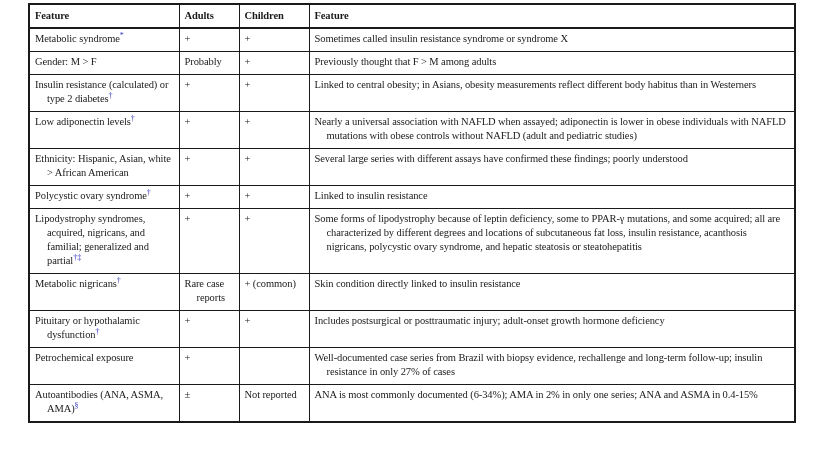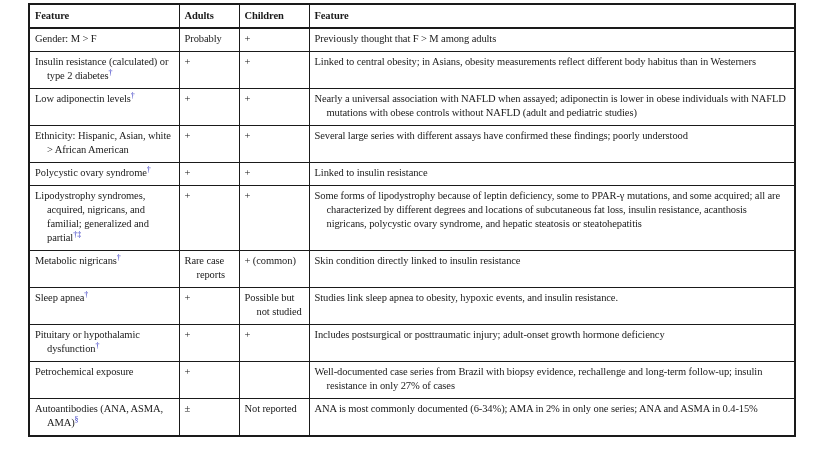--- a/index.html
+++ b/index.html
@@ -57,20 +57,26 @@
     <thead>
       <tr>
         <th>Feature</th>
         <th>Adults</th>
         <th>Children</th>
         <th>Feature</th>
       </tr>
     </thead>
     <tbody id="tbody">
         <tr>
+          <td class="hang"><span>Metabolic syndrome</span><sup class="mark" style="color: rgb(52, 54, 194);">*</sup></td>
+          <td class="hang">+</td>
+          <td class="hang">+</td>
+          <td class="hang">Sometimes called insulin resistance syndrome or syndrome X</td>
+        </tr>
+        <tr>
           <td class="hang"><span>Gender: M &gt; F</span><sup class="mark" style="color: rgb(52, 54, 194);"></sup></td>
           <td class="hang">Probably</td>
           <td class="hang">+</td>
           <td class="hang">Previously thought that F &gt; M among adults</td>
         </tr>
         <tr>
           <td class="hang"><span>Insulin resistance (calculated) or type 2 diabetes</span><sup class="mark" style="color: rgb(52, 54, 194);">†</sup></td>
           <td class="hang">+</td>
           <td class="hang">+</td>
           <td class="hang">Linked to central obesity; in Asians, obesity measurements reflect different body habitus than in Westerners</td>
@@ -99,26 +105,20 @@
           <td class="hang">+</td>
           <td class="hang">Some forms of lipodystrophy because of leptin deficiency, some to PPAR-γ mutations, and some acquired; all are characterized by different degrees and locations of subcutaneous fat loss, insulin resistance, acanthosis nigricans, polycystic ovary syndrome, and hepatic steatosis or steatohepatitis</td>
         </tr>
         <tr>
           <td class="hang"><span>Metabolic nigricans</span><sup class="mark" style="color: rgb(52, 54, 194);">†</sup></td>
           <td class="hang">Rare case reports</td>
           <td class="hang">+ (common)</td>
           <td class="hang">Skin condition directly linked to insulin resistance</td>
         </tr>
         <tr>
-          <td class="hang"><span>Sleep apnea</span><sup class="mark" style="color: rgb(52, 54, 194);">†</sup></td>
-          <td class="hang">+</td>
-          <td class="hang">Possible but not studied</td>
-          <td class="hang">Studies link sleep apnea to obesity, hypoxic events, and insulin resistance.</td>
-        </tr>
-        <tr>
           <td class="hang"><span>Pituitary or hypothalamic dysfunction</span><sup class="mark" style="color: rgb(52, 54, 194);">†</sup></td>
           <td class="hang">+</td>
           <td class="hang">+</td>
           <td class="hang">Includes postsurgical or posttraumatic injury; adult-onset growth hormone deficiency</td>
         </tr>
         <tr>
           <td class="hang"><span>Petrochemical exposure</span><sup class="mark" style="color: rgb(52, 54, 194);"></sup></td>
           <td class="hang">+</td>
           <td class="hang"></td>
           <td class="hang">Well-documented case series from Brazil with biopsy evidence, rechallenge and long-term follow-up; insulin resistance in only 27% of cases</td>

